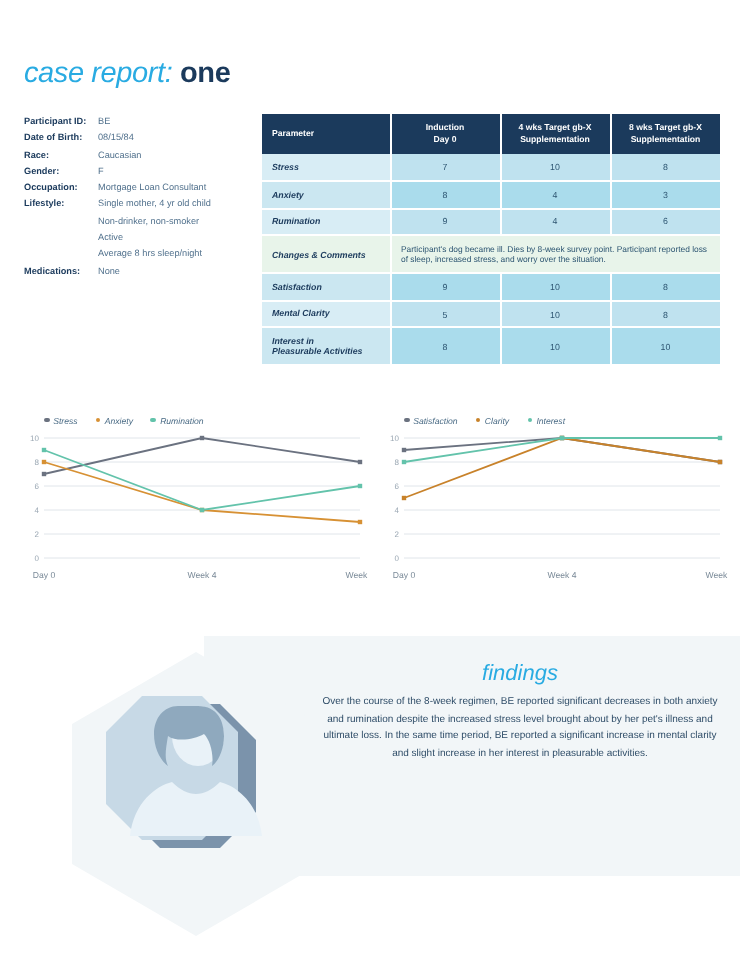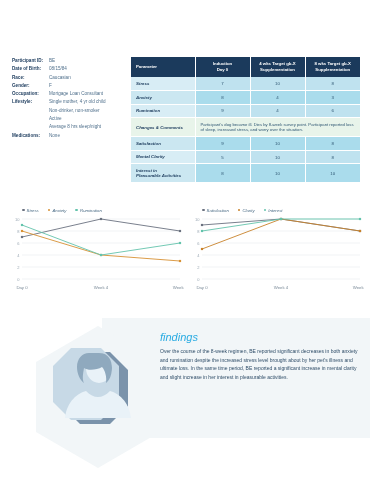--- a/index.html
+++ b/index.html
@@ -68,29 +68,35 @@
   .plot svg { display:block; width:100%; height:100%; }
   .ytick { font-size:4px; fill:#9aa7b3; }
   .xtick { font-size:4.3px; fill:#7a8a98; }
 
   
   .findings-bg {
     position:absolute; left:102px; top:318px; width:268px; height:120px;
     background:#f2f6f8;
   }
   .hex-wrap { position:absolute; left:18px; top:314px; width:160px; height:160px; }
-  .findings { position:absolute; left:160px; top:330px; width:200px; }
+  .findings { position:absolute; left:160px; top:330px; width:200px;text-align:center; }
   .findings-title { font-size:11px; font-style:italic; color:#29abe2; line-height:14px; }
   .findings-body { margin-top:3px; font-size:5px; line-height:8.6px; color:#2f4d68; }
 </style>
 </head>
 <body>
 
 <div class="page">
 
+  <div class="title-block">
+    <div class="title">
+      <span class="t-light">case report:</span>
+      <span class="t-bold">one</span>
+    </div>
+  </div>
 
   <div class="details" id="details-list">
       <div class="drow">
         <div class="dlabel">Participant ID:</div>
         <div class="dval">BE</div>
       </div>
       <div class="drow">
         <div class="dlabel">Date of Birth:</div>
         <div class="dval">08/15/84</div>
       </div>

